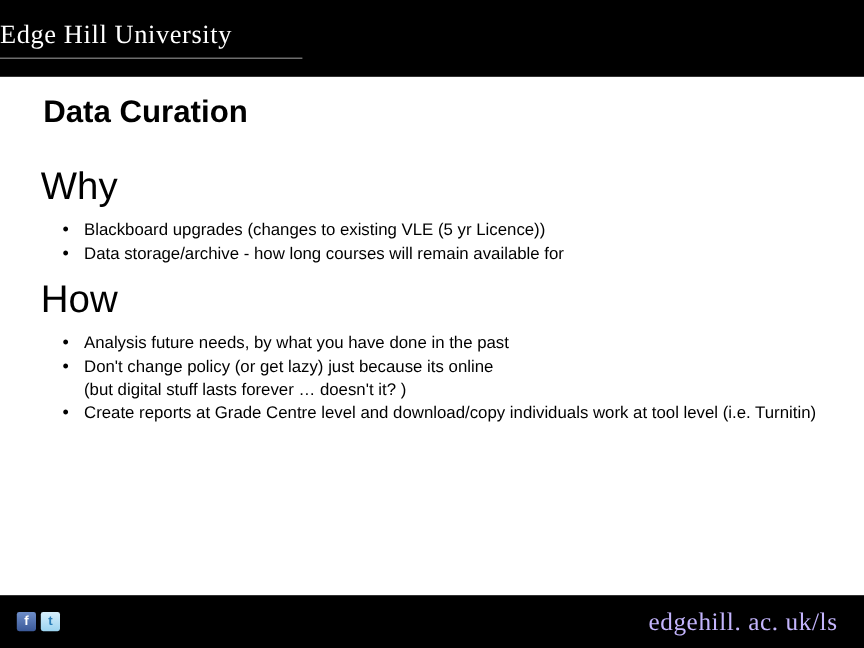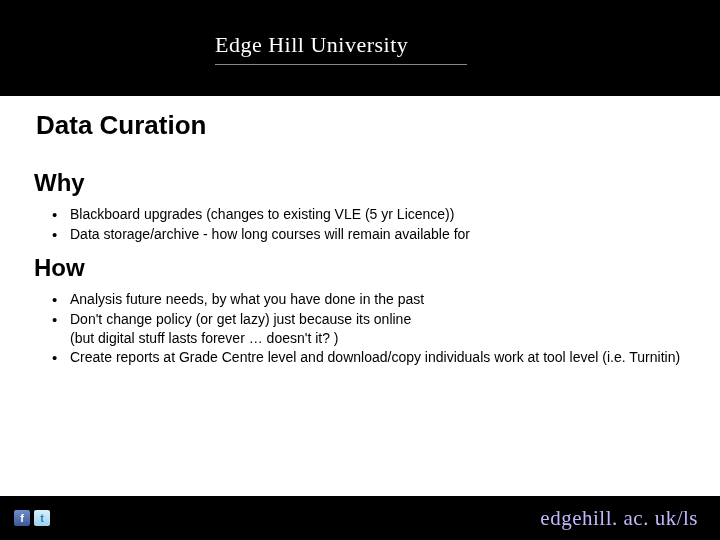--- a/index.html
+++ b/index.html
@@ -5,24 +5,24 @@
   * { margin: 0; padding: 0; box-sizing: border-box; }
   html, body { width: 720px; height: 540px; }
   body {
     background: #000;
     font-family: Arial, Helvetica, sans-serif;
     color: #000;
     position: relative;
     overflow: hidden;
   }
   .header {
-    height: 96px;
+    height: 64px;
     background: #000;
     display: flex;
-    justify-content: center;
+    justify-content: flex-start;
     align-items: center;
     padding-right: 38px;
   }
   .brand {
     color: #fff;
     font-family: Georgia, 'Times New Roman', serif;
     font-size: 22px;
     letter-spacing: 0.5px;
     padding-bottom: 6px;
     border-bottom: 1px solid #888;
@@ -35,22 +35,22 @@
     padding: 14px 30px 10px 36px;
     height: 504px;
     position: relative;
   }
   .title {
     font-size: 26px;
     font-weight: bold;
     margin-bottom: 28px;
   }
   .sect-heading {
-    font-size: 24px;
-    font-weight: bold;
+    font-size: 32px;
+    font-weight: normal;
     margin-top: 10px;
     margin-bottom: 8px;
     margin-left: -2px;
   }
   ul.bullets {
     list-style: none;
     padding-left: 16px;
     margin-bottom: 8px;
   }
   ul.bullets li {

